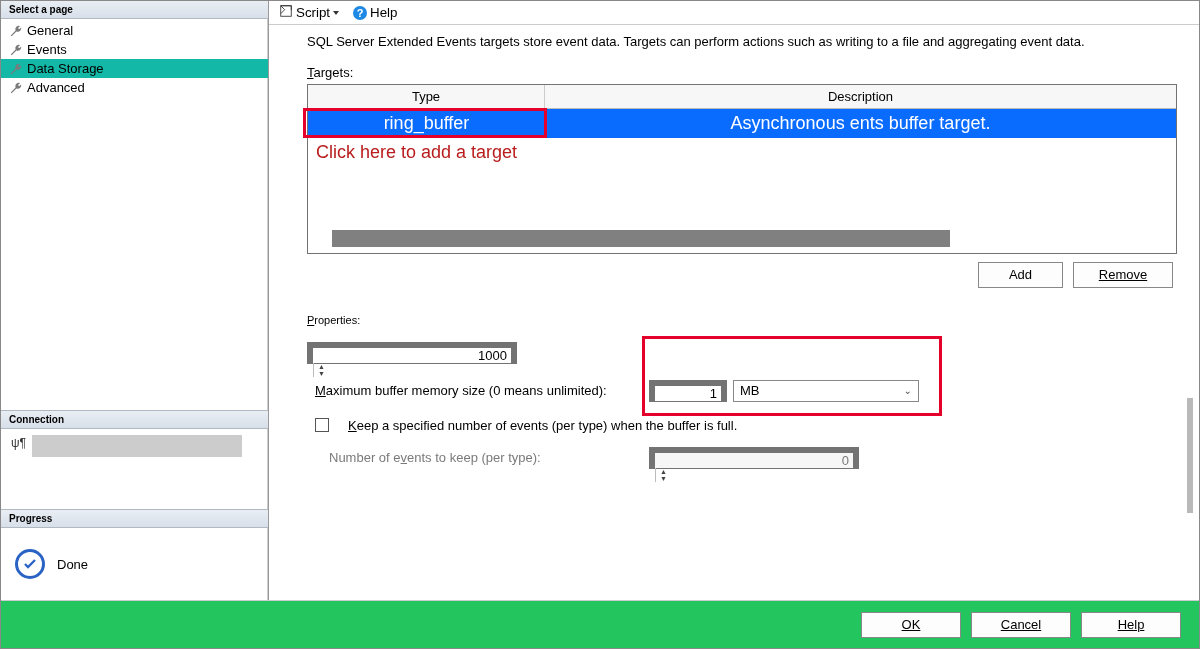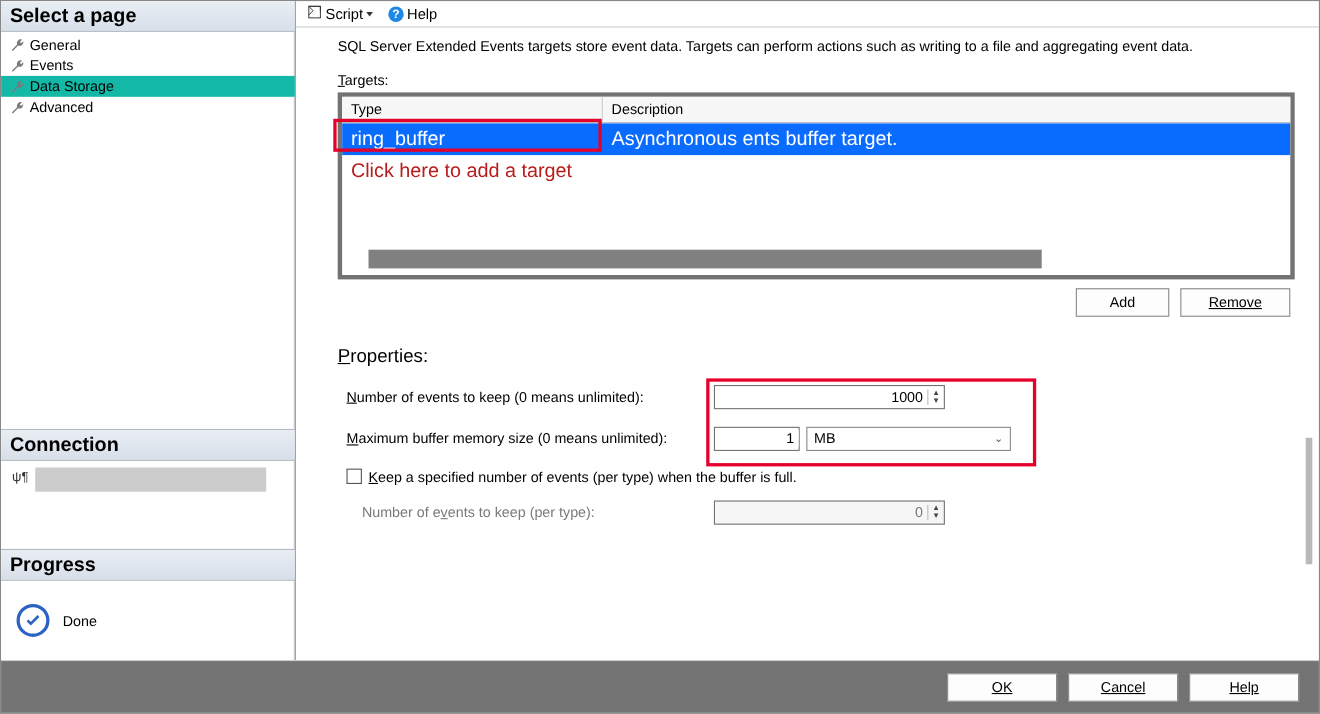--- a/index.html
+++ b/index.html
@@ -31,21 +31,21 @@
     border-right: 1px solid #999;
     display: flex;
     flex-direction: column;
     box-shadow: inset -1px 0 0 #ccc;
   }
   .side-header {
     background: linear-gradient(#e9eef4, #d7dfe9);
     border-bottom: 1px solid #b0b8c2;
     font-weight: bold;
     padding: 3px 8px;
-    font-size: 18px;
+    font-size: 10px;
   }
   .side-list {
     padding: 2px 0;
   }
   .side-item {
     display: flex;
     align-items: center;
     gap: 4px;
     padding: 2px 8px;
     cursor: default;
@@ -137,25 +137,26 @@
     font-size: 13px;
     line-height: 1.35;
     margin-bottom: 14px;
   }
   .section-label {
     font-size: 13px;
     margin-bottom: 4px;
   }
   .u { text-decoration: underline; }
   .targets-box {
-    border: 4px solid #737373;
+    border: 1px solid #737373;
     height: 170px;
     position: relative;
     display: flex;
     flex-direction: column;
+    text-align: center;
   }
   .targets-header {
     display: flex;
     border-bottom: 1px solid #bbb;
     background: #f7f7f7;
     font-size: 13px;
   }
   .th-type { width: 237px; padding: 4px 8px; border-right: 1px solid #ccc; }
   .th-desc { flex: 1; padding: 4px 8px; }
   .targets-rows {
@@ -196,21 +197,21 @@
   .btn {
     min-width: 85px;
     height: 26px;
     border: 1px solid #888;
     background: #fdfdfd;
     font-size: 13px;
     cursor: default;
     display: inline-flex; align-items: center; justify-content: center;
   }
   .btn.wide { min-width: 100px; text-decoration: underline; }
-  .props-label { margin-top: 26px; font-size: 17px; margin-bottom: 10px; }
+  .props-label { margin-top: 26px; font-size: 11px; margin-bottom: 10px; }
   .prop-grid {
     position: relative;
     padding-top: 6px;
   }
   .red-highlight-2 {
     position: absolute;
     border: 3px solid #e4002b;
     pointer-events: none;
     left: 335px; top: 0px;
     width: 300px; height: 80px;
@@ -219,24 +220,25 @@
     display: flex;
     align-items: center;
     margin-bottom: 16px;
     gap: 12px;
   }
   .prop-row-disabled { color: #7a7a7a; }
   .prop-label { width: 330px; font-size: 13px; padding-left: 8px; }
   .prop-label.indent { padding-left: 22px; }
   .num-input {
     height: 22px;
-    border: 1px solid #737373;
-    background: #fff;
-    display: flex;
-    align-items: center;
+    border: 6px solid #737373;
+    background: #fff;
+    display: flex;
+    align-items: flex-start;
+    flex-direction: column;
   }
   .num-input input {
     border: none;
     outline: none;
     text-align: right;
     padding: 0 4px;
     font: inherit;
     width: 100%;
   }
   .spinner {
@@ -254,21 +256,21 @@
   .select-box {
     height: 22px;
     border: 1px solid #888;
     background: #fff;
     display: flex; align-items: center; justify-content: space-between;
     padding: 0 6px;
     font-size: 13px;
   }
   .select-caret { font-size: 10px; color: #555; }
   .checkbox-row {
-    display: flex; align-items: center; gap: 6px;
+    display: flex; align-items: center; gap: 19px;
     font-size: 13px;
     margin-bottom: 14px;
     padding-left: 8px;
   }
   .chk {
     width: 14px; height: 14px;
     border: 1px solid #555;
     background: #fff;
     display: inline-block;
   }
@@ -279,21 +281,21 @@
     background: #b9b9b9;
   }
   .footer {
     height: 48px;
     border-top: 1px solid #ccc;
     display: flex;
     align-items: center;
     justify-content: flex-end;
     gap: 10px;
     padding-right: 18px;
-    background: #737373;
+    background: #22c55e;
   }
 </style>
 </head>
 <body>
 
 <div class="outer">
   <div class="body-area">
 
     <div class="sidebar">
       <div class="side-header">Select a page</div>
@@ -407,23 +409,20 @@
         </div>
 
         <div class="props-label">
           <span class="u">P</span><span>roperties:</span>
         </div>
 
         <div class="prop-grid">
           <div class="red-highlight-2"></div>
 
           <div class="prop-row">
-            <div class="prop-label">
-              <span class="u">N</span><span>umber of events to keep (0 means unlimited):</span>
-            </div>
             <div class="num-input" style="width:210px">
               <input value="1000" style="">
               <div class="spinner">
                 <div class="up">▲</div>
                 <div class="down">▼</div>
               </div>
             </div>
           </div>
 
           <div class="prop-row">

